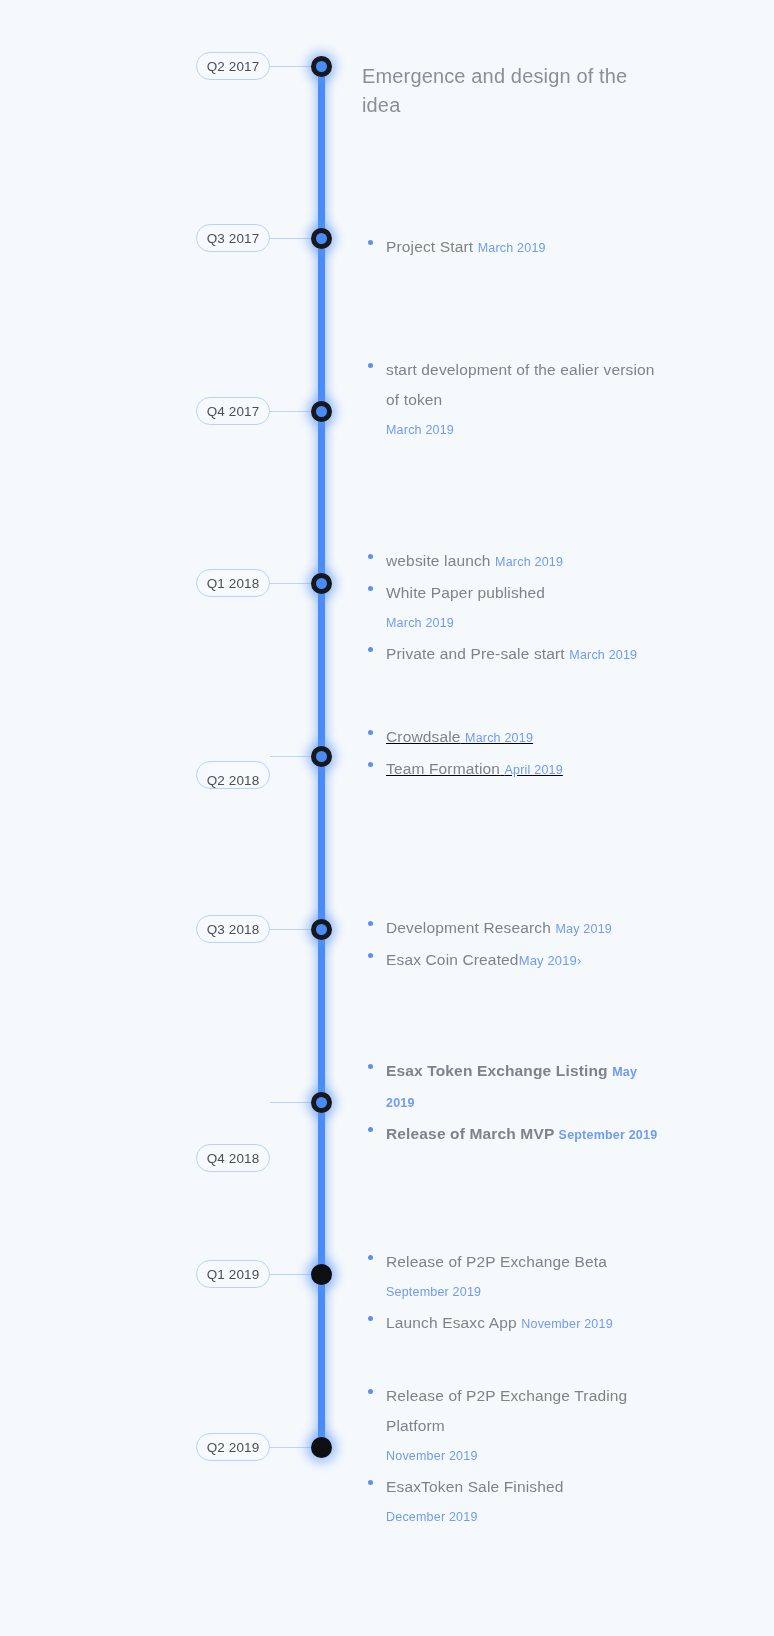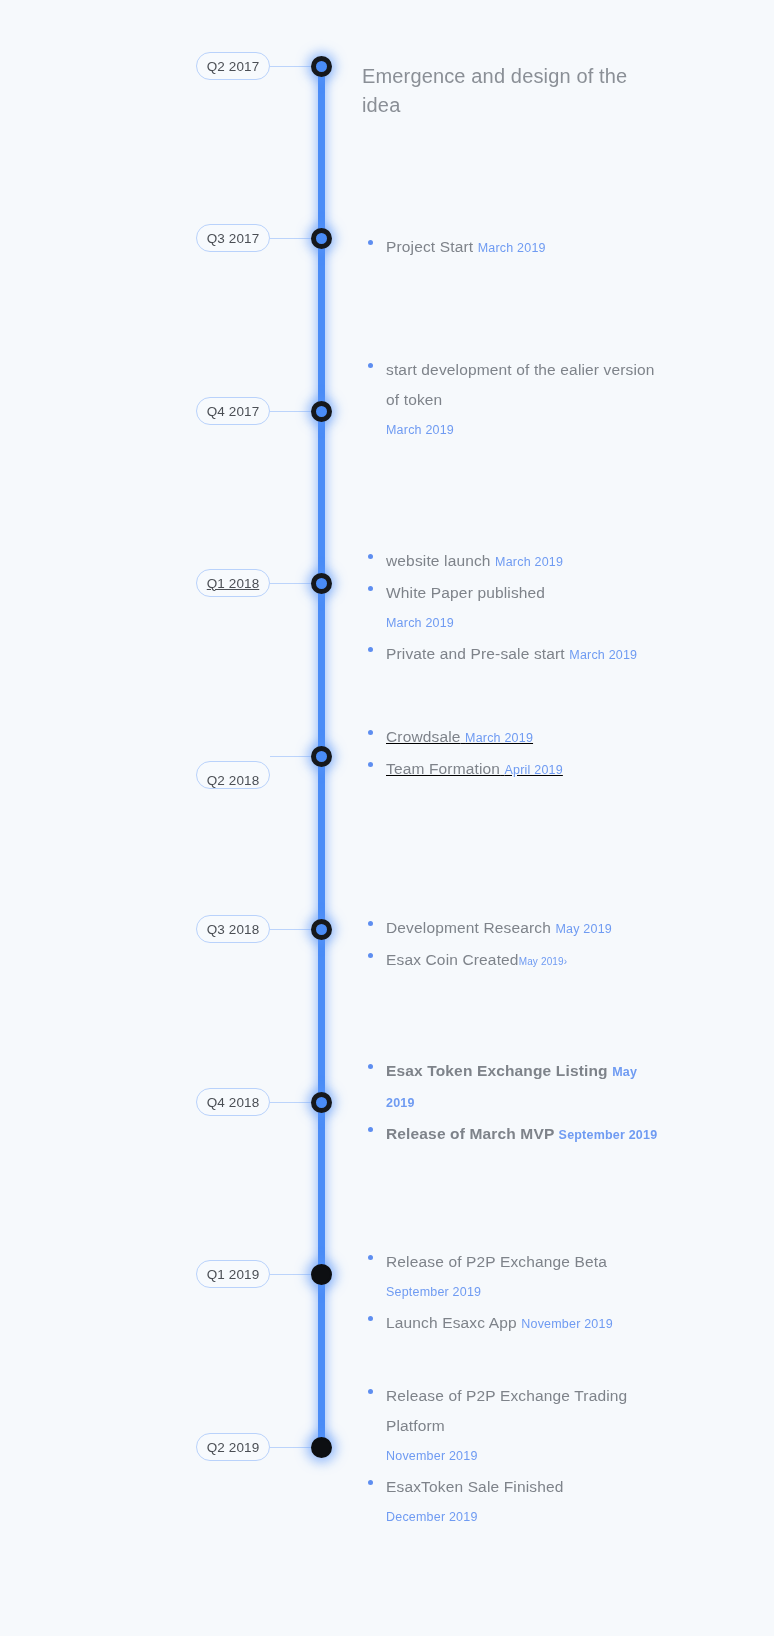--- a/index.html
+++ b/index.html
@@ -123,21 +123,21 @@
     border-radius: 50%;
     background: #5e8ef0;
   }
   .item-title { color: #7e838a; }
   .date {
     color: #6f9bf2;
     font-size: 12.5px;
     letter-spacing: .2px;
   }
   .date.big {
-    font-size: 10px;
+    font-size: 13px;
     letter-spacing: .15px;
   }
   .date.block {
     display: block;
     margin-top: 0px;
   }
 </style>
 </head>
 <body>
 
@@ -172,21 +172,21 @@
         </div>
         <div class="connector" style="top: 411px;"></div>
         <div class="node" style="top: 401px;"></div>
         <div class="content" style="top: 355px;">
           <ul class="items">
             <li><span class="dot"></span><span class="item-title">start development of the ealier version of token</span><span class="date block">March 2019</span></li>
           </ul>
         </div>
       </div>
       <div class="tl-row" style="top: 0px;">
-        <div class="pill" style="top: 569px; text-decoration: underline;">
+        <div class="pill" style="top: 569px;">
           <span>Q1 2018</span>
         </div>
         <div class="connector" style="top: 583px;"></div>
         <div class="node" style="top: 573px;"></div>
         <div class="content" style="top: 546px;">
           <ul class="items">
             <li><span class="dot"></span><span class="item-title">website launch</span> <span class="date">March 2019</span></li>
             <li><span class="dot"></span><span class="item-title">White Paper published</span><span class="date block">March 2019</span></li>
             <li><span class="dot"></span><span class="item-title">Private and Pre-sale start</span> <span class="date">March 2019</span></li>
           </ul>
@@ -212,21 +212,21 @@
         <div class="connector" style="top: 929px;"></div>
         <div class="node" style="top: 919px;"></div>
         <div class="content" style="top: 913px;">
           <ul class="items">
             <li><span class="dot"></span><span class="item-title">Development Research</span> <span class="date">May 2019</span></li>
             <li><span class="dot"></span><span class="item-title">Esax Coin Created</span><span class="date big">May 2019›</span></li>
           </ul>
         </div>
       </div>
       <div class="tl-row" style="top: 0px;">
-        <div class="pill" style="top: 1088px;">
+        <div class="pill" style="top: 1144px;">
           <span>Q4 2018</span>
         </div>
         <div class="connector" style="top: 1102px;"></div>
         <div class="node" style="top: 1092px;"></div>
         <div class="content" style="top: 1056px; font-weight: bold;">
           <ul class="items">
             <li><span class="dot"></span><span class="item-title">Esax Token Exchange Listing</span> <span class="date">May 2019</span></li>
             <li><span class="dot"></span><span class="item-title">Release of March MVP</span> <span class="date">September 2019</span></li>
           </ul>
         </div>

